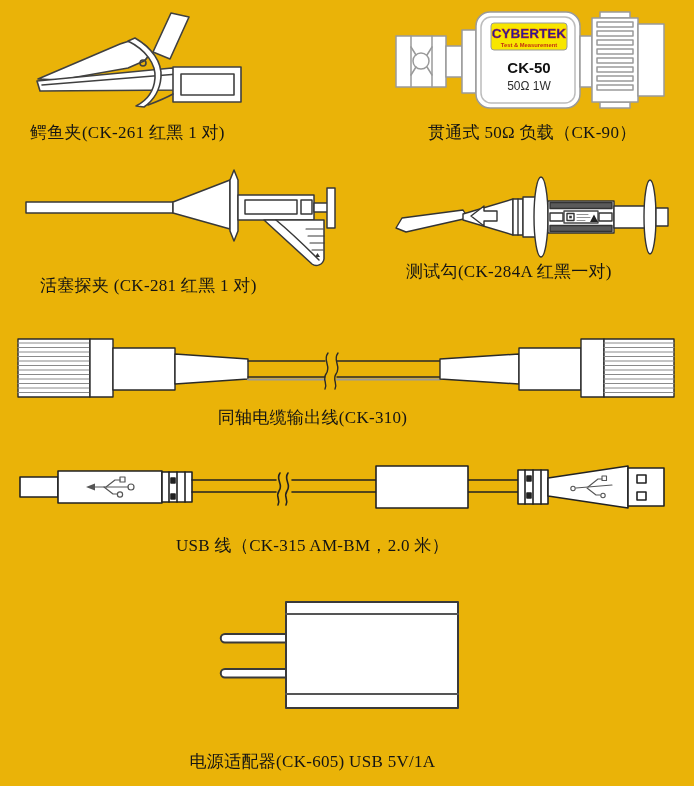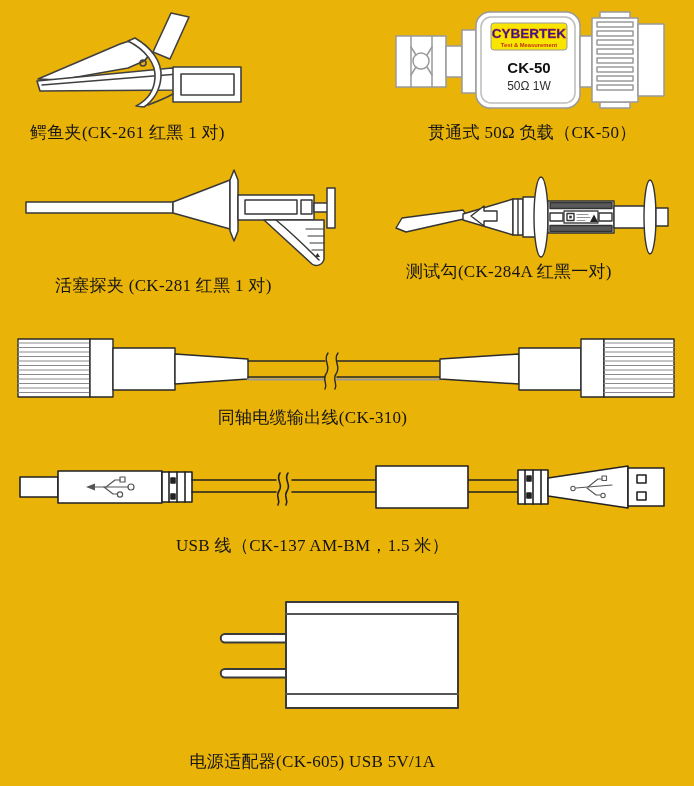--- a/index.html
+++ b/index.html
@@ -57,21 +57,21 @@
       <rect x="244" y="17" width="26" height="72"></rect>
     </g>
     <rect x="97" y="16" width="76" height="27" rx="3" fill="#f8e600" stroke="#9a9a9a"></rect>
     <text x="135" y="31" text-anchor="middle" font-size="13.5" font-weight="bold" fill="#1c1ca0" stroke="#cc2020" stroke-width="0.45" font-family="Liberation Serif, DejaVu Serif, serif">CYBERTEK</text>
     <text x="135" y="40" text-anchor="middle" font-size="5.8" font-weight="bold" fill="#c43010">Test &amp; Measurement</text>
     <text x="135" y="66" text-anchor="middle" font-size="15" font-weight="bold" fill="#101010">CK-50</text>
     <text x="135" y="83" text-anchor="middle" font-size="12" fill="#2e2e2e">50Ω 1W</text>
   </svg>
 
   <div class="caption" style="left:30px;top:123px">鳄鱼夹(CK-261 红黑 1 对)</div>
-  <div class="caption" style="left:428px;top:123px">贯通式 50Ω 负载（CK-50）</div>
+  <div class="caption" style="left:428px;top:123px">贯通式 50Ω 负载（CK-90）</div>
 
   <svg class="fig" style="left:24px;top:167px" width="312" height="102" viewBox="0 0 312 102">
     <g class="lineart" stroke="#383838" stroke-width="1.5" fill="#ffffff">
       <rect x="2" y="35" width="147" height="11"></rect>
       <path d="M149 35 L206 13 L206 62 L149 46 Z"></path>
       <path d="M206 13 L210 3 L214 13 L214 64 L210 74 L206 64 Z"></path>
       <rect x="214" y="28" width="76" height="25"></rect>
       <rect x="221" y="33" width="52" height="14" fill="none"></rect>
       <rect x="277" y="33" width="11" height="14" fill="none"></rect>
       <rect x="290" y="36" width="14" height="9"></rect>
@@ -101,21 +101,21 @@
       <rect x="174" y="45.5" width="7" height="7"></rect>
       <rect x="176.2" y="47.7" width="2.6" height="2.6" fill="#333" stroke="none"></rect>
       <path fill="none" stroke="#888" stroke-width="0.9" d="M184 46.5 H195 M184 49.5 H197 M184 52.5 H192"></path>
       <path fill="#222" stroke="none" d="M197 54 L205 54 L201 46.5 Z"></path>
       <rect x="221" y="38" width="32" height="22"></rect>
       <ellipse cx="257" cy="49" rx="6" ry="37"></ellipse>
       <rect x="263" y="40" width="12" height="18"></rect>
     </g>
   </svg>
 
-  <div class="caption" style="left:55px;top:276px">活塞探夹 (CK-281 红黑 1 对)</div>
+  <div class="caption" style="left:40px;top:276px">活塞探夹 (CK-281 红黑 1 对)</div>
   <div class="caption" style="left:406px;top:262px">测试勾(CK-284A 红黑一对)</div>
 
   <svg class="fig" style="left:16px;top:337px" width="662" height="64" viewBox="0 0 662 64">
     <g class="lineart" stroke="#2a2a2a" stroke-width="1.4" fill="#ffffff">
       <rect x="2" y="2" width="72" height="58"></rect>
       <path stroke="#8a8a8a" stroke-width="1" fill="none" d="M2 6H74M2 10.5H74M2 15H74M2 19.5H74M2 24H74M2 28.5H74M2 33H74M2 37.5H74M2 42H74M2 46.5H74M2 51H74M2 55.5H74"></path>
       <rect x="74" y="2" width="23" height="58"></rect>
       <rect x="97" y="11" width="62" height="42"></rect>
       <path d="M159 17 L232 22 L232 42 L159 47 Z"></path>
       <path fill="none" d="M232 24 H309 M321 24 H424 M232 40 H309 M321 40 H424"></path>
@@ -163,21 +163,21 @@
           <rect x="586" y="18" width="4.5" height="4.5"></rect>
         <path d="M571 30 L580 37 H584"></path>
           <circle cx="587" cy="37.5" r="2.2"></circle>
       </g>
       <rect x="612" y="10" width="36" height="38"></rect>
       <rect x="621" y="17" width="9" height="8"></rect>
       <rect x="621" y="34" width="9" height="8"></rect>
     </g>
   </svg>
 
-  <div class="caption center" style="top:536px">USB 线（CK-137 AM-BM，1.5 米）</div>
+  <div class="caption center" style="top:536px">USB 线（CK-315 AM-BM，2.0 米）</div>
 
   <svg class="fig" style="left:212px;top:598px" width="250" height="114" viewBox="0 0 250 114">
     <g class="lineart" stroke="#3a3a3a" stroke-width="2" fill="#ffffff">
       <path d="M74 36 H13 A4.2 4.2 0 0 0 13 44.5 H74"></path>
       <path d="M74 71 H13 A4.2 4.2 0 0 0 13 79.5 H74"></path>
       <rect x="74" y="4" width="172" height="106"></rect>
       <path fill="none" stroke="#555" d="M74 16 H246 M74 96 H246"></path>
     </g>
   </svg>
 

